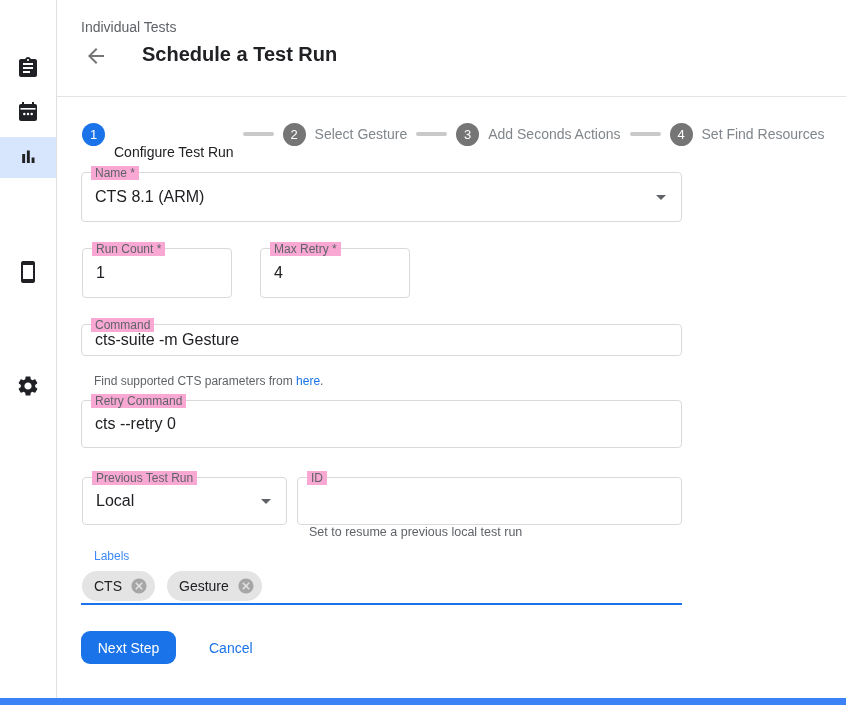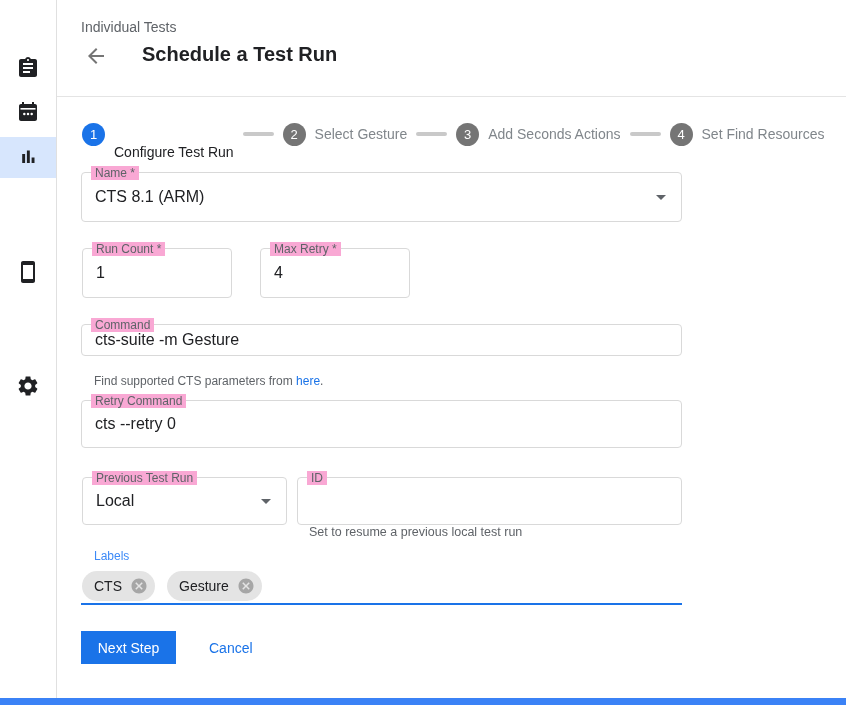--- a/index.html
+++ b/index.html
@@ -50,21 +50,21 @@
 
   
   .labels-title { position:absolute; left:94px; top:549px; font-size:12px; color:#3d8af7;text-align:center; }
   .chip-row { position:absolute; left:82px; top:571px; height:30px; display:flex; align-items:center; cursor:text; }
   .chip { height:30px; border-radius:15px; background:#e4e4e4; display:inline-flex; align-items:center; padding:0 7px 0 12px; margin-right:12px; }
   .chip-text { font-size:14px; color:#202124; }
   .chip-x { width:18px; height:18px; margin-left:8px; cursor:pointer; }
   .labels-underline { position:absolute; left:81px; top:603px; width:601px; height:2px; background:#1a73e8; }
 
   
-  .next-btn { position:absolute; left:81px; top:631px; width:95px; height:33px; background:#1a73e8; color:#fff; border:none; border-radius:0; font-size:14px; font-family:"Liberation Sans", sans-serif; cursor:pointer; }
+  .next-btn { position:absolute; left:81px; top:631px; width:95px; height:33px; background:#1a73e8; color:#fff; border:none; border-radius:9px; font-size:14px; font-family:"Liberation Sans", sans-serif; cursor:pointer; }
   .cancel-btn { position:absolute; left:196px; top:631px; height:33px; padding:0 13px; background:transparent; color:#1a73e8; border:none; font-size:14px; font-family:"Liberation Sans", sans-serif; cursor:pointer; }
 </style>
 </head>
 <body>
 
 <div class="app">
 
   <nav class="sidebar">
     <div class="nav-item" style="top:49px">
       <span><svg viewBox="0 0 24 24">

